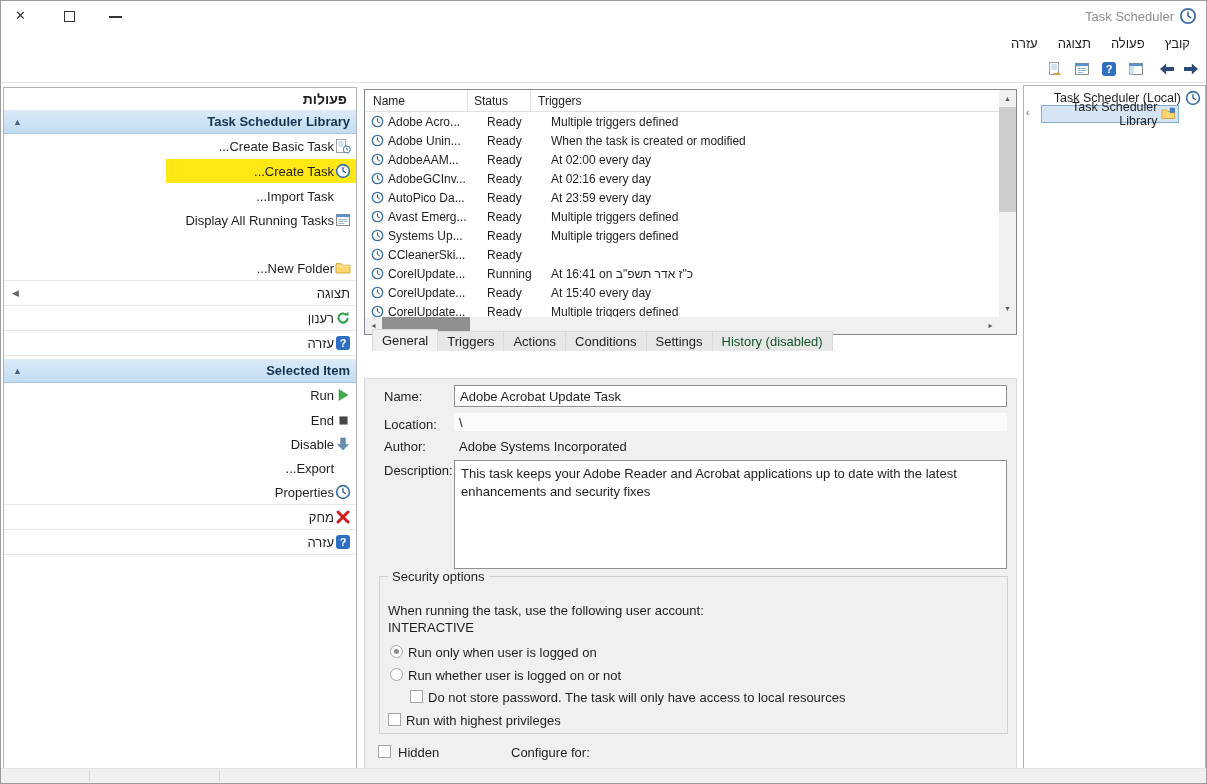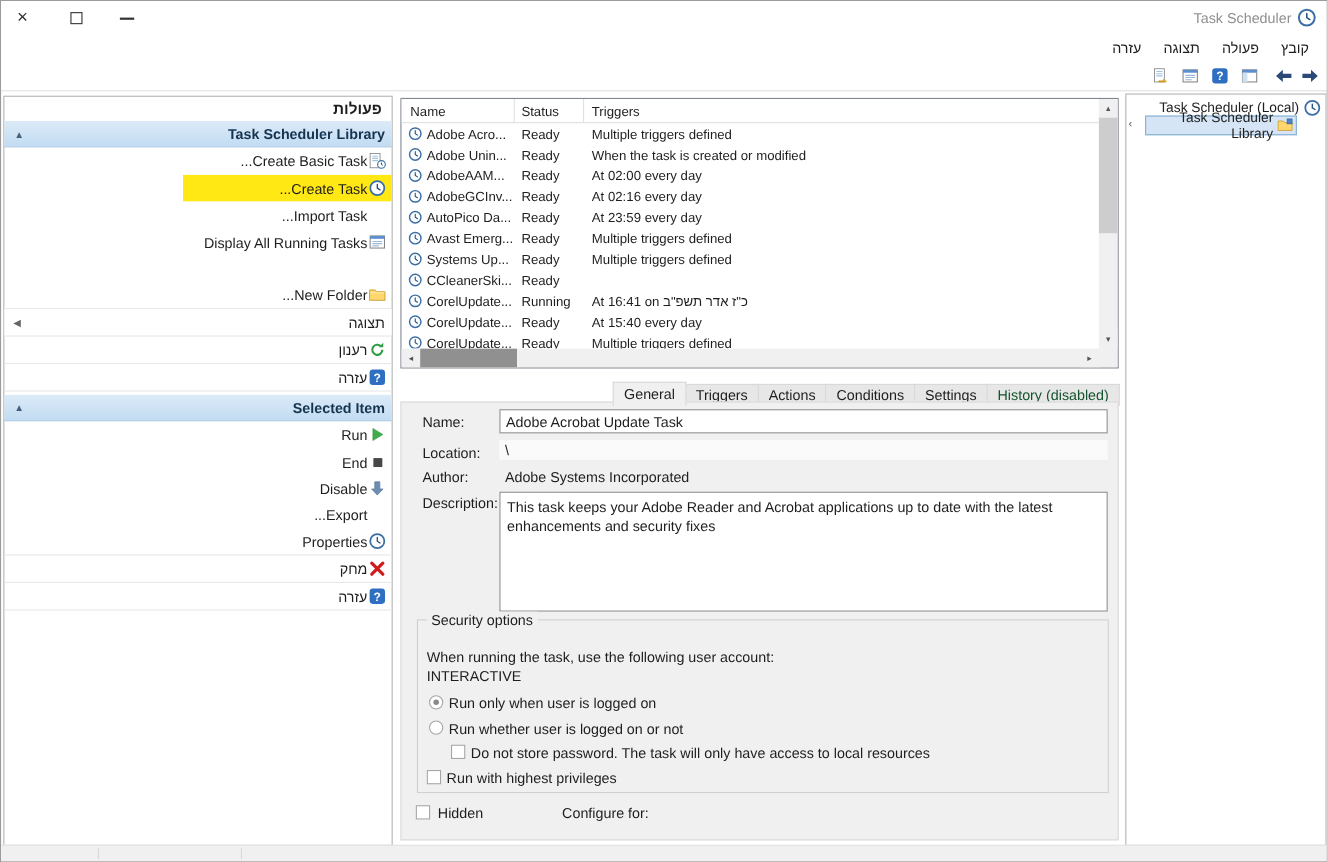--- a/index.html
+++ b/index.html
@@ -44,36 +44,36 @@
 
   
   #center-panel { position:absolute; left:363px; top:86px; width:653px; height:676px; }
   .list-box { position:absolute; left:0; top:2px; width:653px; height:246px; border:1px solid #828790; background:#fff; overflow:hidden; }
   .list-header { position:absolute; left:0; top:0; height:22px; width:634px; display:flex; font-size:12px; color:#1e1e1e; border-bottom:1px solid #e0e0e0; background:#fff; }
   .lh-cell { border-right:1px solid #e0e0e0; display:flex; align-items:center; padding-left:8px; }
   .lh-name { width:103px; } .lh-status { width:63px; padding-left:6px; } .lh-trig { flex:1; padding-left:7px; border-right:none; }
   .list-rows { position:absolute; left:0; top:22px; width:634px; height:205px; overflow:hidden; }
   .list-row { height:19px; display:flex; align-items:center; font-size:12px; color:#1e1e1e; }
   .lr-name { width:103px; display:flex; align-items:center; gap:4px; padding-left:6px; white-space:nowrap; overflow:hidden; }
-  .lr-status { width:63px; padding-left:6px; white-space:nowrap; }
+  .lr-status { width:63px; padding-left:6px; white-space:nowrap;margin-left:13px; }
   .lr-trig { flex:1; padding-left:7px; white-space:nowrap; overflow:hidden; }
   
   .vscroll { position:absolute; right:0; top:0; width:17px; height:227px; background:#f0f0f0; }
   .vthumb { position:absolute; left:0; top:17px; width:17px; height:105px; background:#cdcdcd; }
   .sb-arrow { position:absolute; width:17px; height:17px; display:flex; align-items:center; justify-content:center; font-size:8px; color:#555; background:#f0f0f0; }
   .hscroll { position:absolute; left:0; bottom:0; width:634px; height:17px; background:#f0f0f0; }
   .hthumb { position:absolute; left:17px; top:0; width:88px; height:17px; background:#909090; }
   .sb-corner { position:absolute; right:0; bottom:0; width:17px; height:17px; background:#f0f0f0; }
 
   
-  .tabstrip { position:absolute; left:0; top:260px; width:653px; height:22px; display:flex; align-items:flex-end; padding-left:8px;justify-content:flex-end; }
+  .tabstrip { position:absolute; left:0; top:242px; width:653px; height:22px; display:flex; align-items:flex-end; padding-left:8px; }
   .tab { font-size:13px; color:#1e1e1e; background:#e7e7e7; border:1px solid #d9d9d9; border-bottom:none; padding:2px 9px 3px 9px; margin-right:-1px; height:20px; cursor:default; }
   .tab.active { background:#f0f0f0; height:22px; padding-top:3px; position:relative; z-index:2; }
   .tab.disabled { color:#14532d; }
-  .tabpane { position:absolute; left:0; top:278px; width:653px; height:399px; background:#f0f0f0; border:1px solid #d9d9d9; }
+  .tabpane { position:absolute; left:0; top:291px; width:653px; height:399px; background:#f0f0f0; border:1px solid #d9d9d9; }
   .f-label { position:absolute; font-size:13px; color:#1e1e1e; }
   .f-name { position:absolute; left:89px; top:6px; width:553px; height:22px; background:#fff; border:1px solid #8f8f8f; font-size:13px; color:#1e1e1e; display:flex; align-items:center; padding-left:5px; }
   .f-loc { position:absolute; left:89px; top:34px; width:553px; height:18px; background:#fafafa; font-size:13px; color:#1e1e1e; display:flex; align-items:center; padding-left:5px; }
   .f-author { position:absolute; left:94px; top:60px; font-size:13px; color:#1e1e1e; }
   .f-desc { position:absolute; left:89px; top:81px; width:553px; height:109px; background:#fff; border:1px solid #8f8f8f; font-size:13px; color:#1e1e1e; padding:4px 6px; line-height:1.35; }
   .groupbox { position:absolute; left:14px; top:197px; width:629px; height:158px; border:1px solid #d0d0d0; }
   .group-legend { position:absolute; top:-8px; left:8px; background:#f0f0f0; padding:0 4px; font-size:13px; color:#1e1e1e; }
   .g-text { position:absolute; font-size:13px; color:#1e1e1e; white-space:nowrap; }
   .radio { position:absolute; width:13px; height:13px; border:1px solid #a6a6a6; border-radius:50%; background:#fff; }
   .radio.checked::after { content:""; position:absolute; left:3px; top:3px; width:5px; height:5px; border-radius:50%; background:#8a8a8a; }

